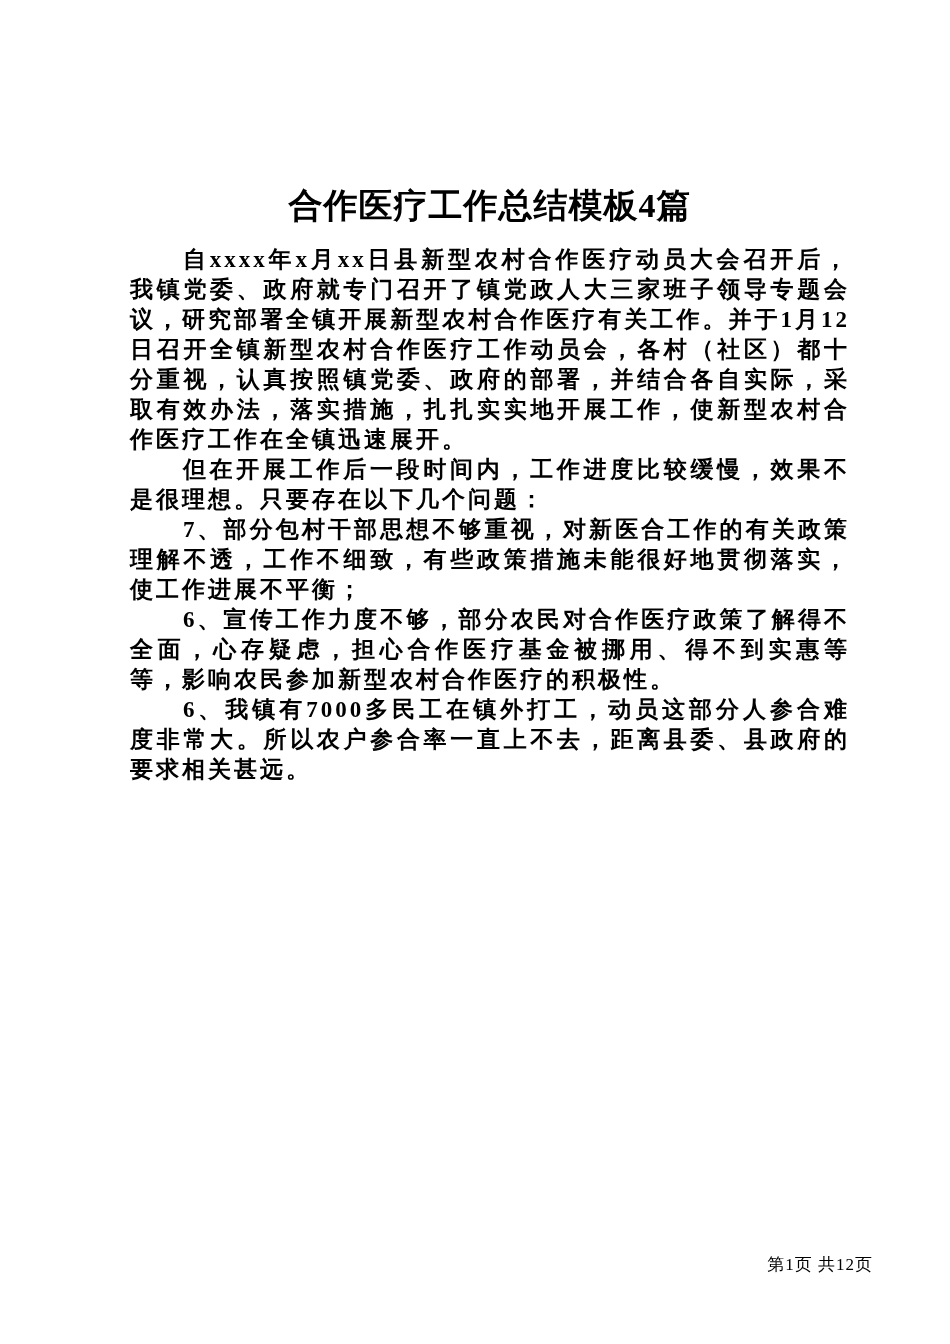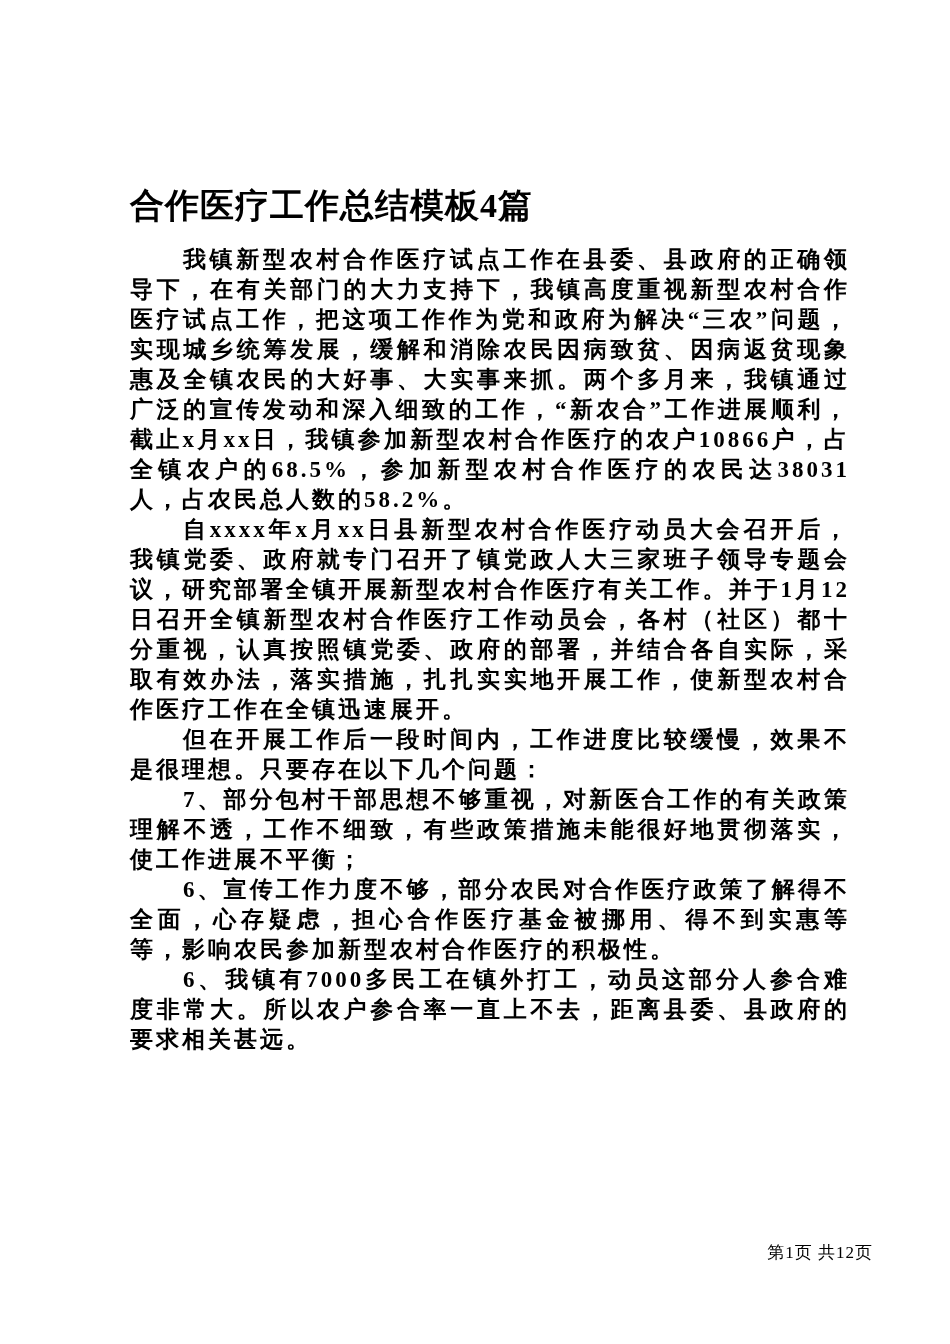--- a/index.html
+++ b/index.html
@@ -20,49 +20,48 @@
     position: absolute;
     top: 0;
     left: 0;
     width: 950px;
     height: 1344px;
     padding: 183px 100px 0 130px;
   }
   .doc-title {
     font-size: 34px;
     font-weight: bold;
-    text-align: left;
+    text-align: center;
     margin: 0 0 16px 0;
     letter-spacing: 1px;
   }
   .para {
     font-size: 23px;
     line-height: 30px;
     font-weight: 600;
     text-align: justify;
     text-indent: 2.3em;
     margin: 0;
     letter-spacing: 3px;
   }
   .footer {
     position: absolute;
     right: 77px;
-    bottom: 80px;
+    bottom: 68px;
     font-size: 17px;
     letter-spacing: 1px;
     font-weight: 500;
   }
 </style>
 </head>
 <body>
 
 <div class="page">
   <h1 class="doc-title">合作医疗工作总结模板4篇</h1>
 
-  <p class="para">我镇新型农村合作医疗试点工作在县委、县政府的正确领导下，在有关部门的大力支持下，我镇高度重视新型农村合作医疗试点工作，把这项工作作为党和政府为解决“三农”问题，实现城乡统筹发展，缓解和消除农民因病致贫、因病返贫现象惠及全镇农民的大好事、大实事来抓。两个多月来，我镇通过广泛的宣传发动和深入细致的工作，“新农合”工作进展顺利，截止x月xx日，我镇参加新型农村合作医疗的农户10866户，占全镇农户的68.5%，参加新型农村合作医疗的农民达38031人，占农民总人数的58.2%。</p>
   <p class="para">自xxxx年x月xx日县新型农村合作医疗动员大会召开后，我镇党委、政府就专门召开了镇党政人大三家班子领导专题会议，研究部署全镇开展新型农村合作医疗有关工作。并于1月12日召开全镇新型农村合作医疗工作动员会，各村（社区）都十分重视，认真按照镇党委、政府的部署，并结合各自实际，采取有效办法，落实措施，扎扎实实地开展工作，使新型农村合作医疗工作在全镇迅速展开。</p>
   <p class="para">但在开展工作后一段时间内，工作进度比较缓慢，效果不是很理想。只要存在以下几个问题：</p>
   <p class="para">7、部分包村干部思想不够重视，对新医合工作的有关政策理解不透，工作不细致，有些政策措施未能很好地贯彻落实，使工作进展不平衡；</p>
   <p class="para">6、宣传工作力度不够，部分农民对合作医疗政策了解得不全面，心存疑虑，担心合作医疗基金被挪用、得不到实惠等等，影响农民参加新型农村合作医疗的积极性。</p>
   <p class="para">6、我镇有7000多民工在镇外打工，动员这部分人参合难度非常大。所以农户参合率一直上不去，距离县委、县政府的要求相关甚远。</p>
 
   <div class="footer">
     <span>第1页 共12页</span>
   </div>
 </div>

